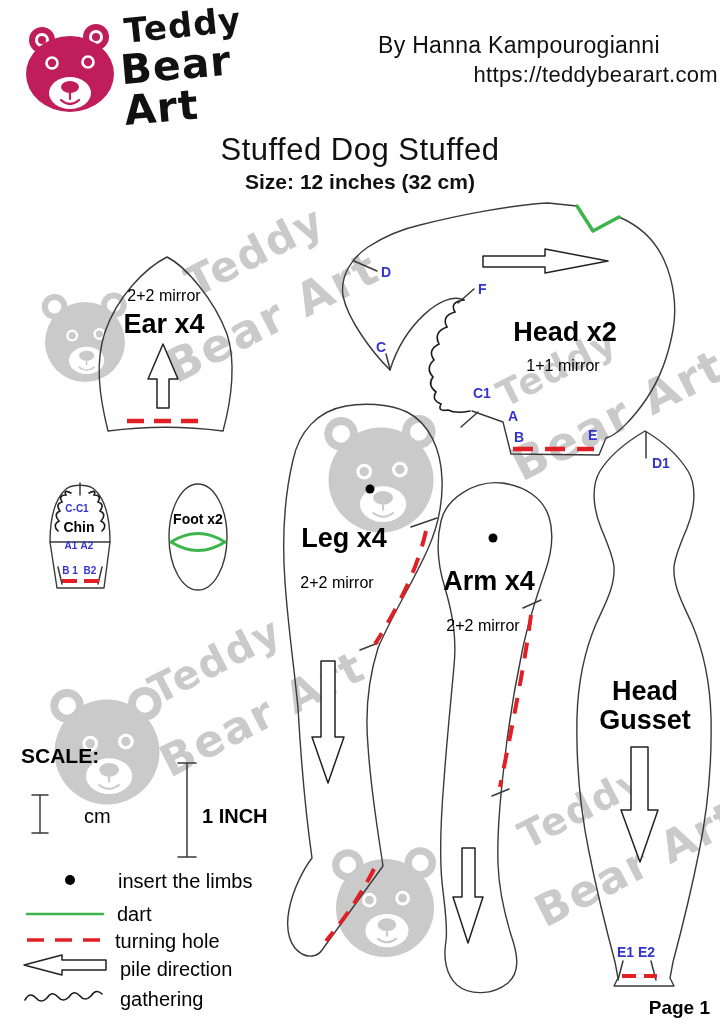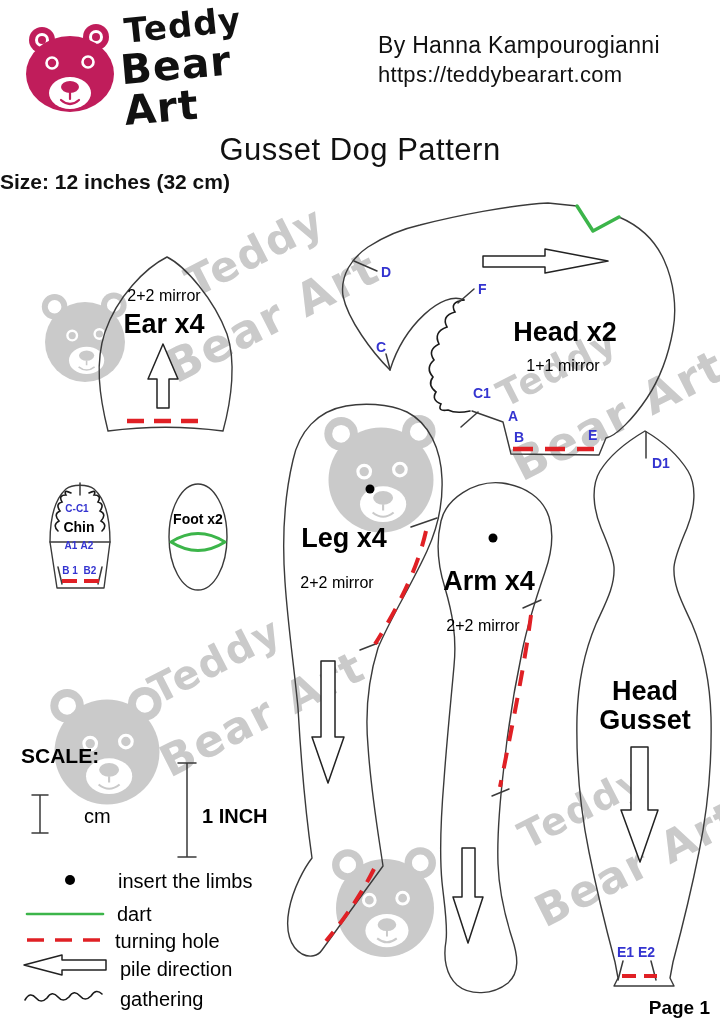--- a/index.html
+++ b/index.html
@@ -6,23 +6,23 @@
   body{
     width:720px;height:1024px;position:relative;background:#ffffff;
     font-family:"Liberation Sans", sans-serif;color:#111;overflow:hidden;
   }
   .abs{position:absolute;}
   
   .brand{left:126px;top:14px;width:200px;line-height:1;}
   .brand .l1{display:block;font-family:"DejaVu Sans",sans-serif;font-weight:bold;font-size:34px;transform:rotate(-6deg);transform-origin:left bottom;letter-spacing:1px;}
   .brand .l2{display:block;font-family:"DejaVu Sans",sans-serif;font-weight:bold;font-size:41px;transform:rotate(-5deg);transform-origin:left bottom;margin-top:2px;letter-spacing:1px;}
   .byline{left:378px;top:32px;width:340px;text-align:left;font-size:23px;letter-spacing:.3px;}
-  .website{left:378px;top:62px;width:340px;text-align:left;font-size:22px;letter-spacing:.3px;}
+  .website{left:378px;top:62px;width:340px;text-align:right;font-size:22px;letter-spacing:.3px;}
   .title{left:0;top:132px;width:720px;text-align:center;font-size:31px;letter-spacing:.5px;}
-  .subtitle{left:0;top:170px;width:720px;font-size:21px;font-weight:bold;}
+  .subtitle{left:0;top:170px;width:720px;text-align:center;font-size:21px;font-weight:bold;}
   
   text{font-family:"Liberation Sans",sans-serif;}
   .t-blue{fill:#3434d0;font-weight:bold;font-size:14px;}
   .t-blue-s{fill:#3434d0;font-weight:bold;font-size:10px;}
   .t-title{fill:#000;font-weight:bold;font-size:27px;}
   .t-title-m{fill:#000;font-weight:bold;font-size:14px;}
   .t-mirror{fill:#000;font-size:16px;}
   .t-wm{fill:#cacaca;font-family:"DejaVu Sans",sans-serif;font-weight:bold;letter-spacing:2px;}
   .t-scale{fill:#000;font-weight:600;font-size:21px;}
   .t-leg{fill:#000;font-size:20px;}
@@ -205,14 +205,14 @@
 </svg>
 
 <div class="abs brand">
   <span class="l1">Teddy</span>
   <span class="l2">Bear Art</span>
 </div>
 
 <div class="abs byline">By Hanna Kampourogianni</div>
 <div class="abs website">https://teddybearart.com</div>
 
-<div class="abs title">Gusset Dog Pattern</div>
+<div class="abs title">Stuffed Dog Stuffed</div>
 <div class="abs subtitle">Size: 12 inches (32 cm)</div>
 
 </body></html>

